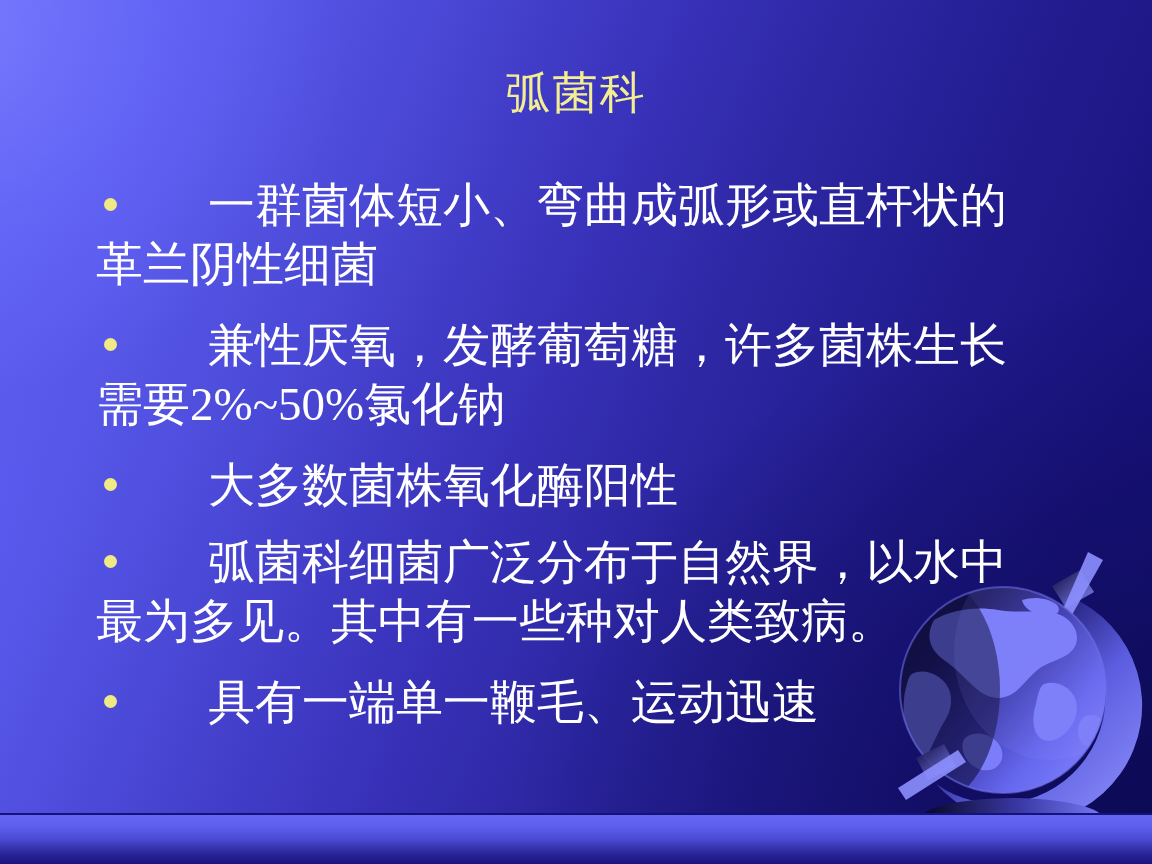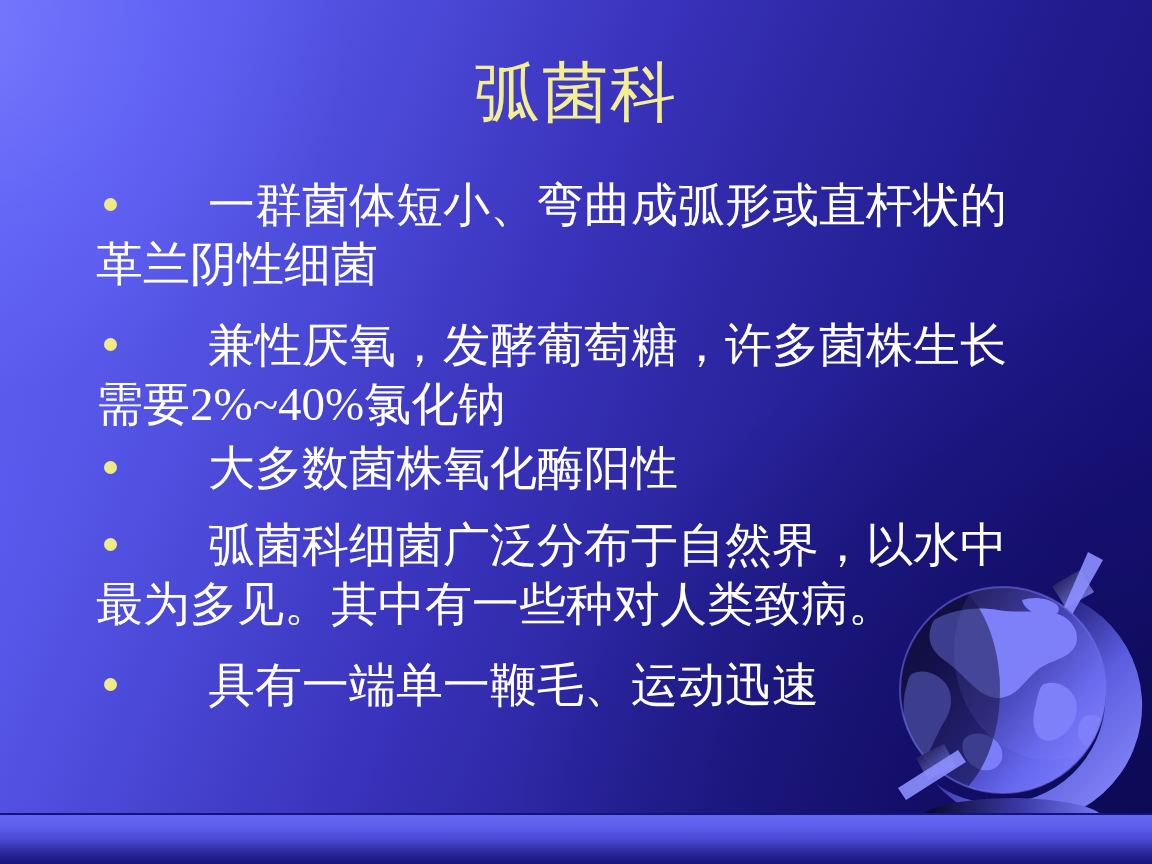--- a/index.html
+++ b/index.html
@@ -86,21 +86,21 @@
   .globe-wrap svg { display: block; }
 
   
   .title {
     position: absolute;
     left: 0;
     right: 0;
     top: 52px;
     text-align: center;
     color: #F4EE93;
-    font-size: 66px;
+    font-size: 45px;
     line-height: 82px;
     letter-spacing: 2px;
     font-family: "DejaVu Sans", "Liberation Sans", sans-serif;
     font-weight: 400;
     white-space: nowrap;
   }
 
   
   .body {
     position: absolute;
@@ -126,21 +126,21 @@
     height: 13px;
     border-radius: 50%;
     background: #F0EA84;
     text-indent: 0;
   }
 
   .row-1 { margin-top: 0px; }
   .row-1 .dot { top: 22px; }
   .row-2 { margin-top: 22px; }
   .row-2 .dot { top: 22px; }
-  .row-3 { margin-top: 5px; }
+  .row-3 { margin-top: 22px; }
   .row-3 .dot { top: 22px; }
   .row-4 { margin-top: 22px; }
   .row-4 .dot { top: 22px; }
   .row-5 { margin-top: 18px; }
   .row-5 .dot { top: 22px; }
 
   .bullet-text { text-indent: 0; }
 </style>
 </head>
 <body>
@@ -235,21 +235,21 @@
 
   <div class="title">弧菌科</div>
 
   <div class="body">
 
     <div class="bullet-row row-1">
       <span class="dot"></span><span class="bullet-text">一群菌体短小、弯曲成弧形或直杆状的革兰阴性细菌</span>
     </div>
 
     <div class="bullet-row row-2">
-      <span class="dot"></span><span class="bullet-text">兼性厌氧，发酵葡萄糖，许多菌株生长需要2%~40%氯化钠</span>
+      <span class="dot"></span><span class="bullet-text">兼性厌氧，发酵葡萄糖，许多菌株生长需要2%~50%氯化钠</span>
     </div>
 
     <div class="bullet-row row-3">
       <span class="dot"></span><span class="bullet-text">大多数菌株氧化酶阳性</span>
     </div>
 
     <div class="bullet-row row-5">
       <span class="dot"></span><span class="bullet-text">弧菌科细菌广泛分布于自然界，以水中最为多见。其中有一些种对人类致病。</span>
     </div>
 

